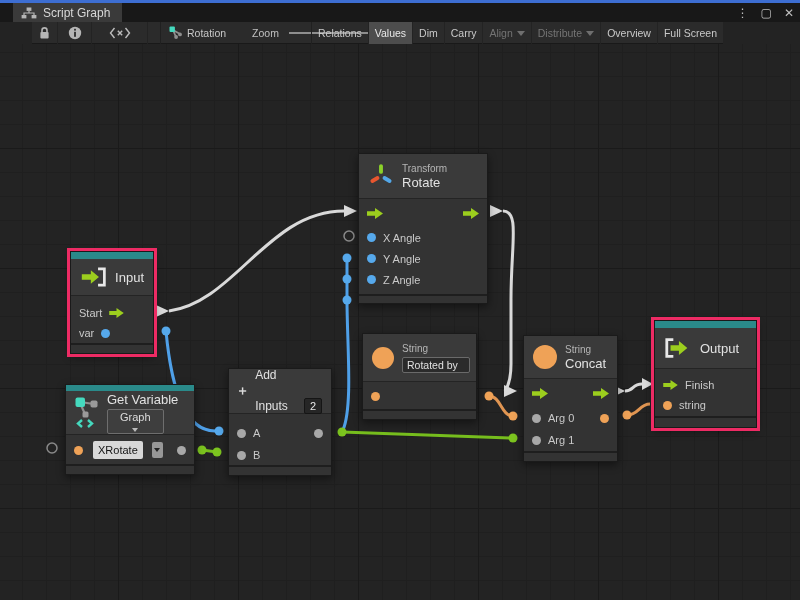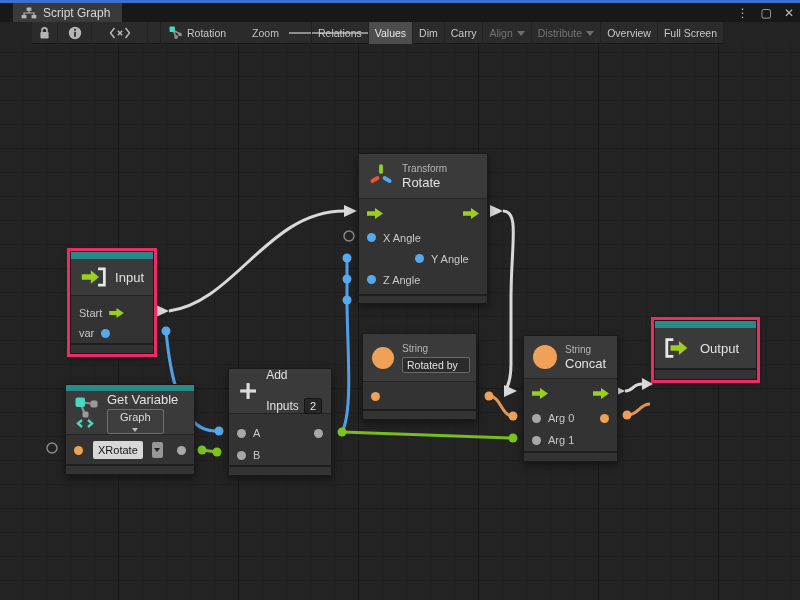--- a/index.html
+++ b/index.html
@@ -263,21 +263,21 @@
     </div>
 
     <div class="node" style="left:228px; top:324px; width:104px;">
       <div class="nhead" style="height:44px; border-top:none;">
         <svg width="28" height="28" viewBox="0 0 28 28">
           <rect x="11.8" y="3" width="4.4" height="22" fill="#DCDCDC"></rect>
           <rect x="3" y="11.8" width="22" height="4.4" fill="#DCDCDC"></rect>
         </svg>
         <div>
           <div class="ntitle" style="font-size:12px;">Add</div>
-          <div style="display:flex; align-items:center; gap:5px; margin-top:16px;">
+          <div style="display:flex; align-items:center; gap:16px; margin-top:16px;">
             <span class="ntitle" style="font-size:12px;">Inputs</span>
             <span class="countbox">2</span>
           </div>
         </div>
       </div>
       <div class="nbody" style="height:52px; padding-top:8px;">
         <div class="prow" style="height:22px;">
           <span class="dot gray"></span>
           <span class="plabel">A</span>
           <span class="spacer"></span>
@@ -309,21 +309,21 @@
               <path d="M0 3.2 H8 V0 L16 5.5 L8 11 V7.8 H0 z" fill="#9CCE1E"></path>
             </svg>
           <svg width="16" height="11" viewBox="0 0 16 11">
               <path d="M0 3.2 H8 V0 L16 5.5 L8 11 V7.8 H0 z" fill="#9CCE1E"></path>
             </svg>
         </div>
         <div class="prow" style="height:21px;">
           <span class="dot blue"></span>
           <span class="plabel">X Angle</span>
         </div>
-        <div class="prow" style="height:21px;margin-left:48px;">
+        <div class="prow" style="height:21px;">
           <span class="dot blue"></span>
           <span class="plabel">Y Angle</span>
         </div>
         <div class="prow" style="height:21px; margin-bottom:4px;">
           <span class="dot blue"></span>
           <span class="plabel">Z Angle</span>
         </div>
       </div>
       <div class="nfoot" style="height:9px;"></div>
     </div>
@@ -379,17 +379,29 @@
 
     <div class="node selected" style="left:654px; top:276px; width:103px;">
       <div class="strip"></div>
       <div class="nhead" style="height:40px;">
         <svg width="28" height="22" viewBox="0 0 30 22">
           <path d="M10 2 H3 V20 H10" stroke="#E8E8E8" stroke-width="3" fill="none"></path>
           <path d="M7 8 H16 V3.5 L25 11 L16 18.5 V14 H7 z" fill="#9CCE1E"></path>
         </svg>
         <span class="ntitle">Output</span>
       </div>
+      <div class="nbody" style="height:48px; padding-top:6px;">
+        <div class="prow" style="height:20px;">
+          <svg width="15" height="10" viewBox="0 0 16 11">
+              <path d="M0 3.2 H8 V0 L16 5.5 L8 11 V7.8 H0 z" fill="#9CCE1E"></path>
+            </svg>
+          <span class="plabel">Finish</span>
+        </div>
+        <div class="prow" style="height:20px;">
+          <span class="dot orange"></span>
+          <span class="plabel">string</span>
+        </div>
+      </div>
       <div class="nfoot" style="height:11px;"></div>
     </div>
 
   </div>
 </div>
 
 </body></html>

